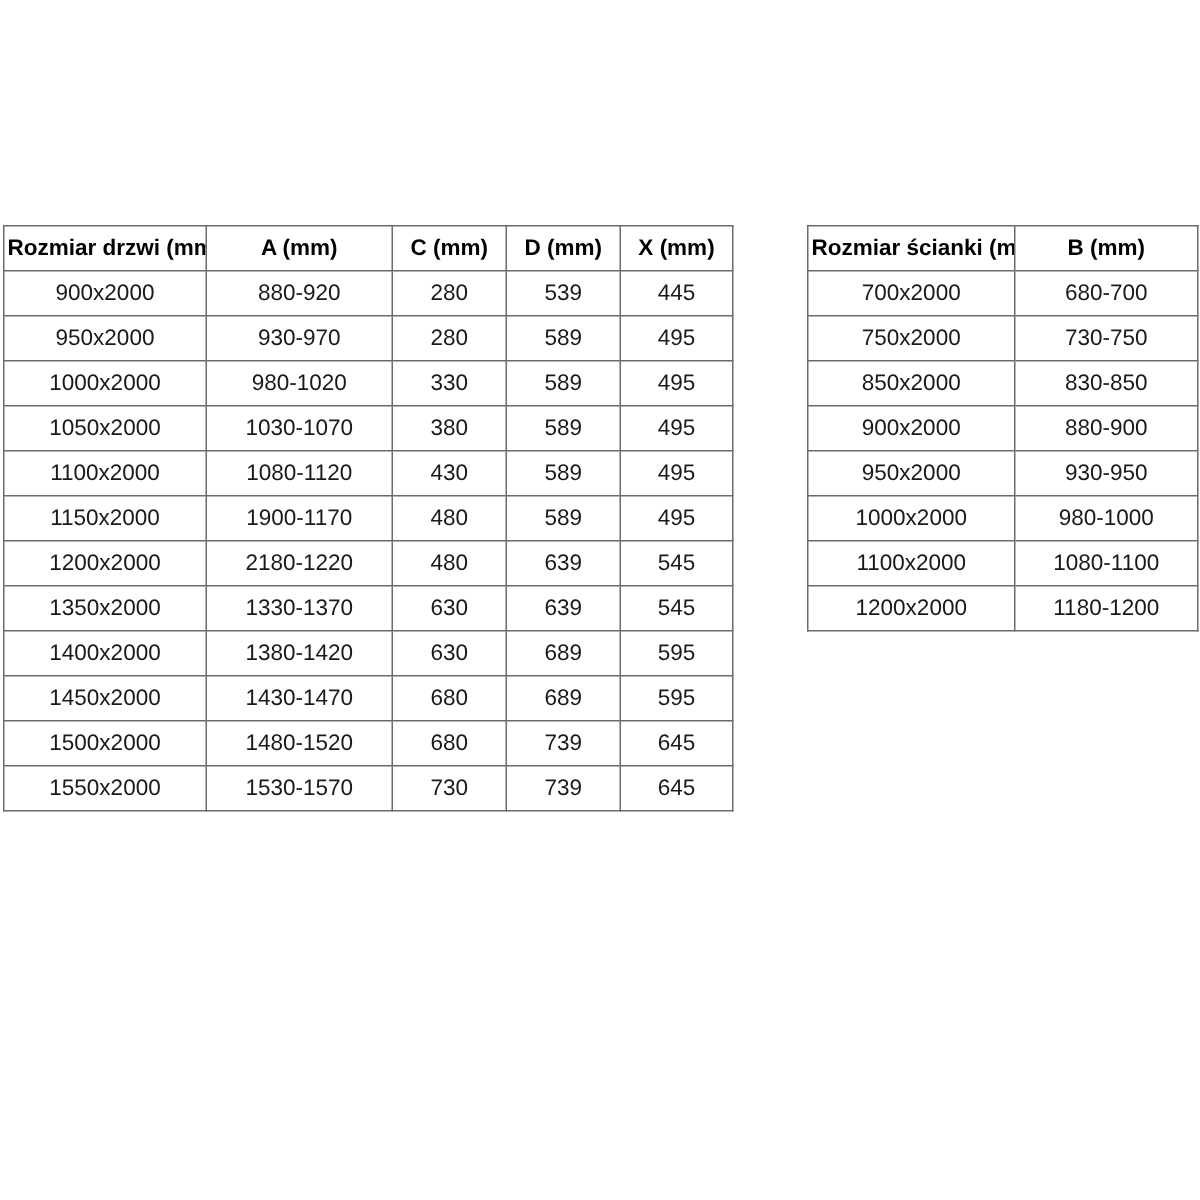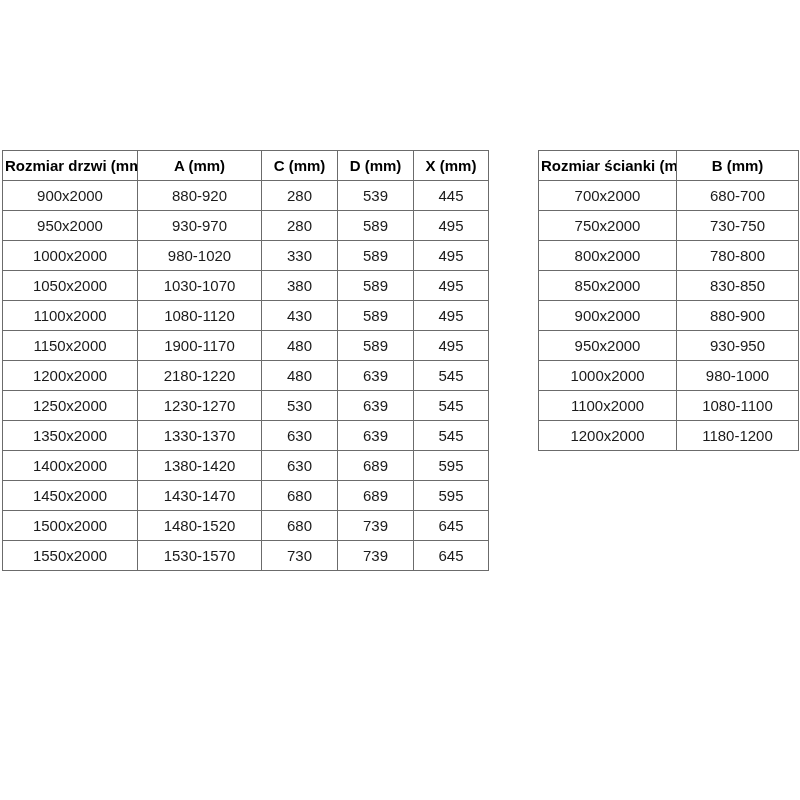--- a/index.html
+++ b/index.html
@@ -122,27 +122,20 @@
             <td>495</td>
           </tr>
           <tr>
             <td>1200x2000</td>
             <td>2180-1220</td>
             <td>480</td>
             <td>639</td>
             <td>545</td>
           </tr>
           <tr>
-            <td>1250x2000</td>
-            <td>1230-1270</td>
-            <td>530</td>
-            <td>639</td>
-            <td>545</td>
-          </tr>
-          <tr>
             <td>1350x2000</td>
             <td>1330-1370</td>
             <td>630</td>
             <td>639</td>
             <td>545</td>
           </tr>
           <tr>
             <td>1400x2000</td>
             <td>1380-1420</td>
             <td>630</td>
@@ -189,24 +182,20 @@
       <tbody>
           <tr>
             <td>700x2000</td>
             <td>680-700</td>
           </tr>
           <tr>
             <td>750x2000</td>
             <td>730-750</td>
           </tr>
           <tr>
-            <td>800x2000</td>
-            <td>780-800</td>
-          </tr>
-          <tr>
             <td>850x2000</td>
             <td>830-850</td>
           </tr>
           <tr>
             <td>900x2000</td>
             <td>880-900</td>
           </tr>
           <tr>
             <td>950x2000</td>
             <td>930-950</td>

